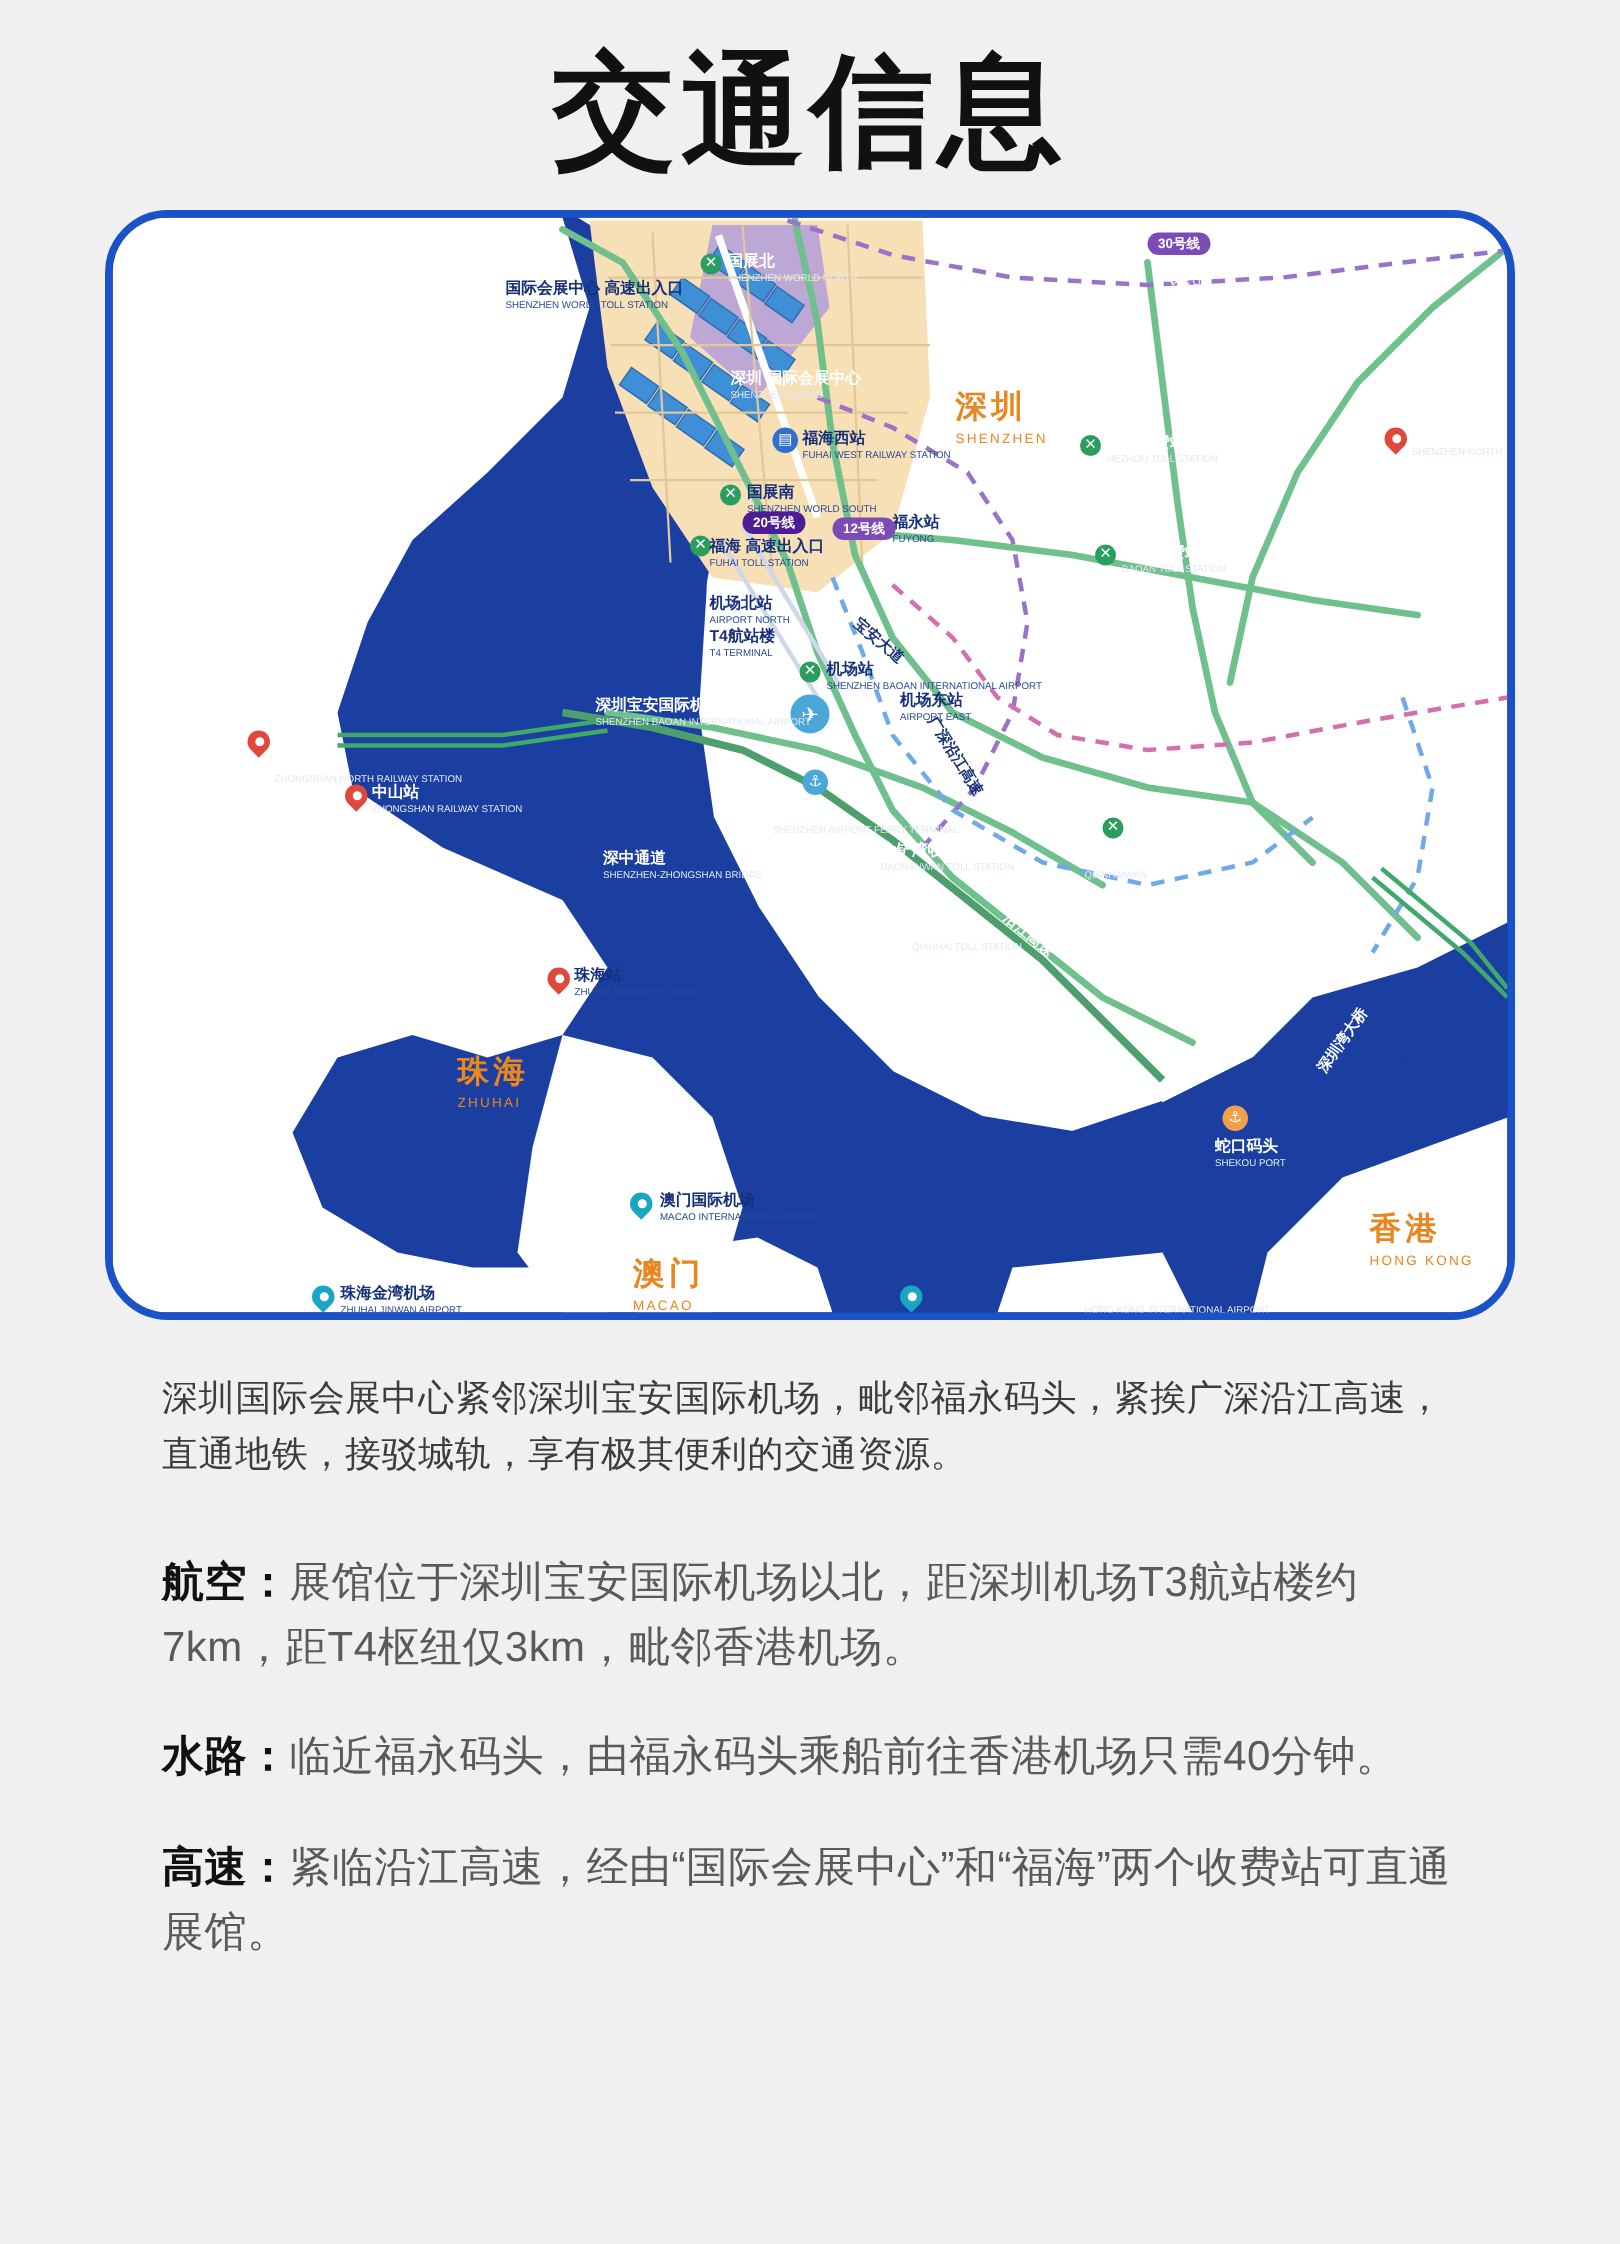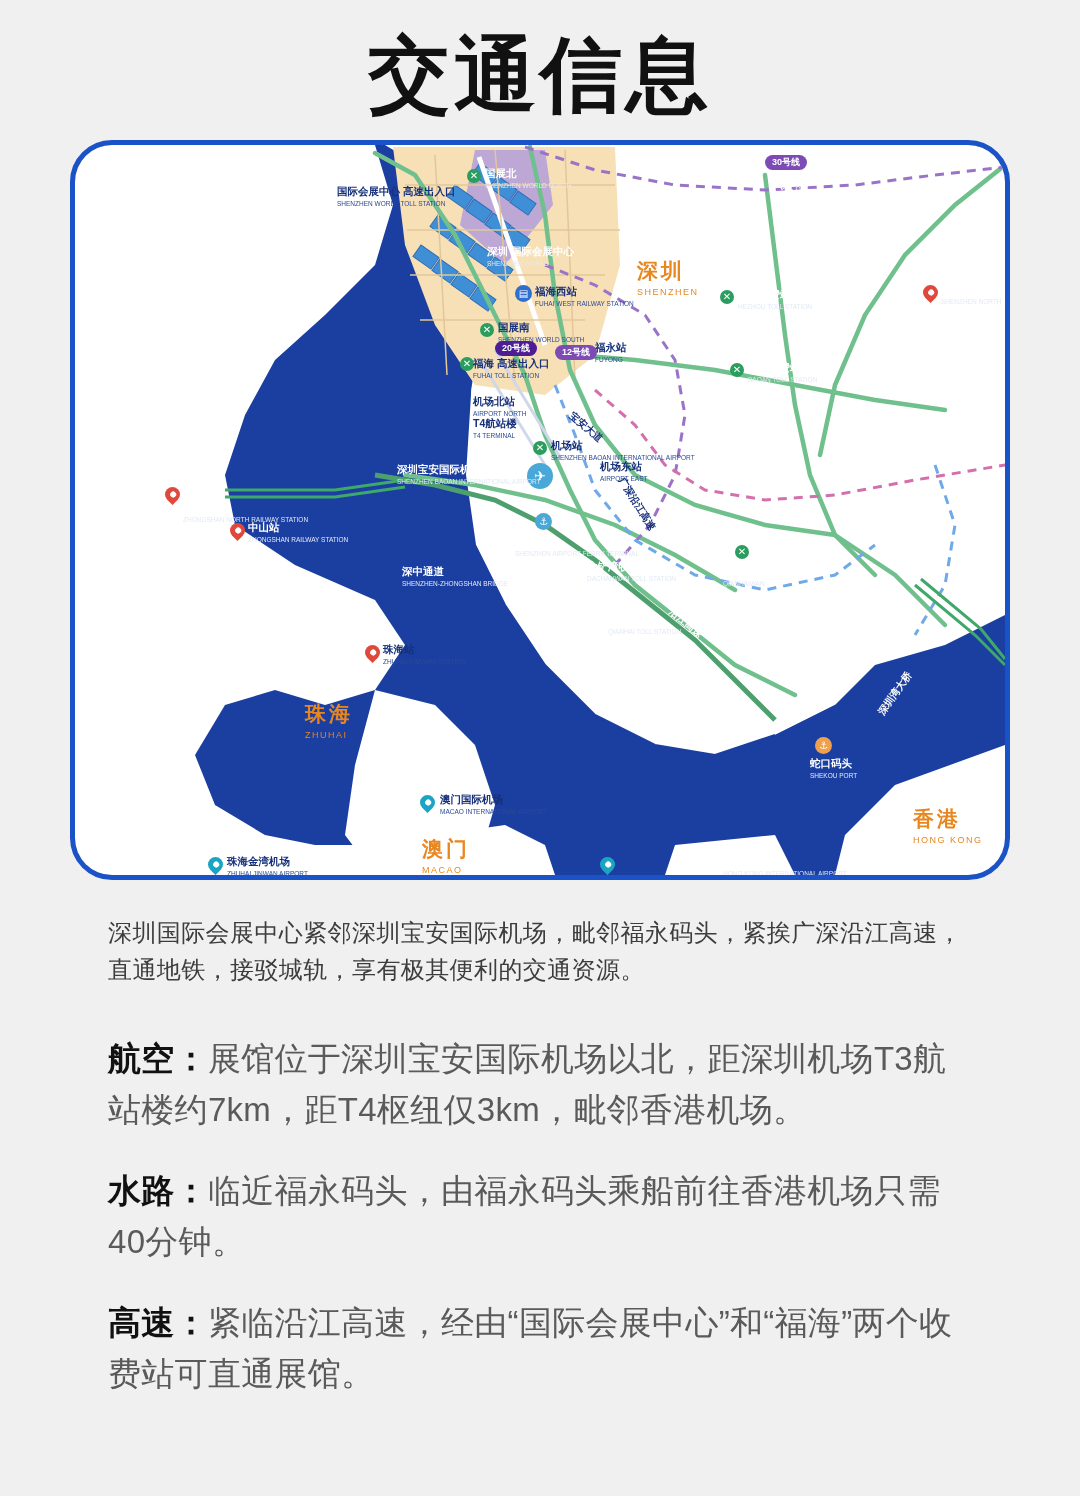--- a/index.html
+++ b/index.html
@@ -142,21 +142,21 @@
   }
   .intro {
     font-size: 24px;
     line-height: 1.55;
     color: #3d3d3d;
     margin: 0 0 44px 0;
     letter-spacing: 0.4px;
   }
   .item {
     margin: 0 0 30px 0;
-    font-size: 33px;
+    font-size: 28px;
     line-height: 1.55;
     color: #5a5a5a;
     letter-spacing: 0.3px;
   }
   .item .k {
     color: #111111;
     font-weight: bold;
   }
 </style>
 </head>

